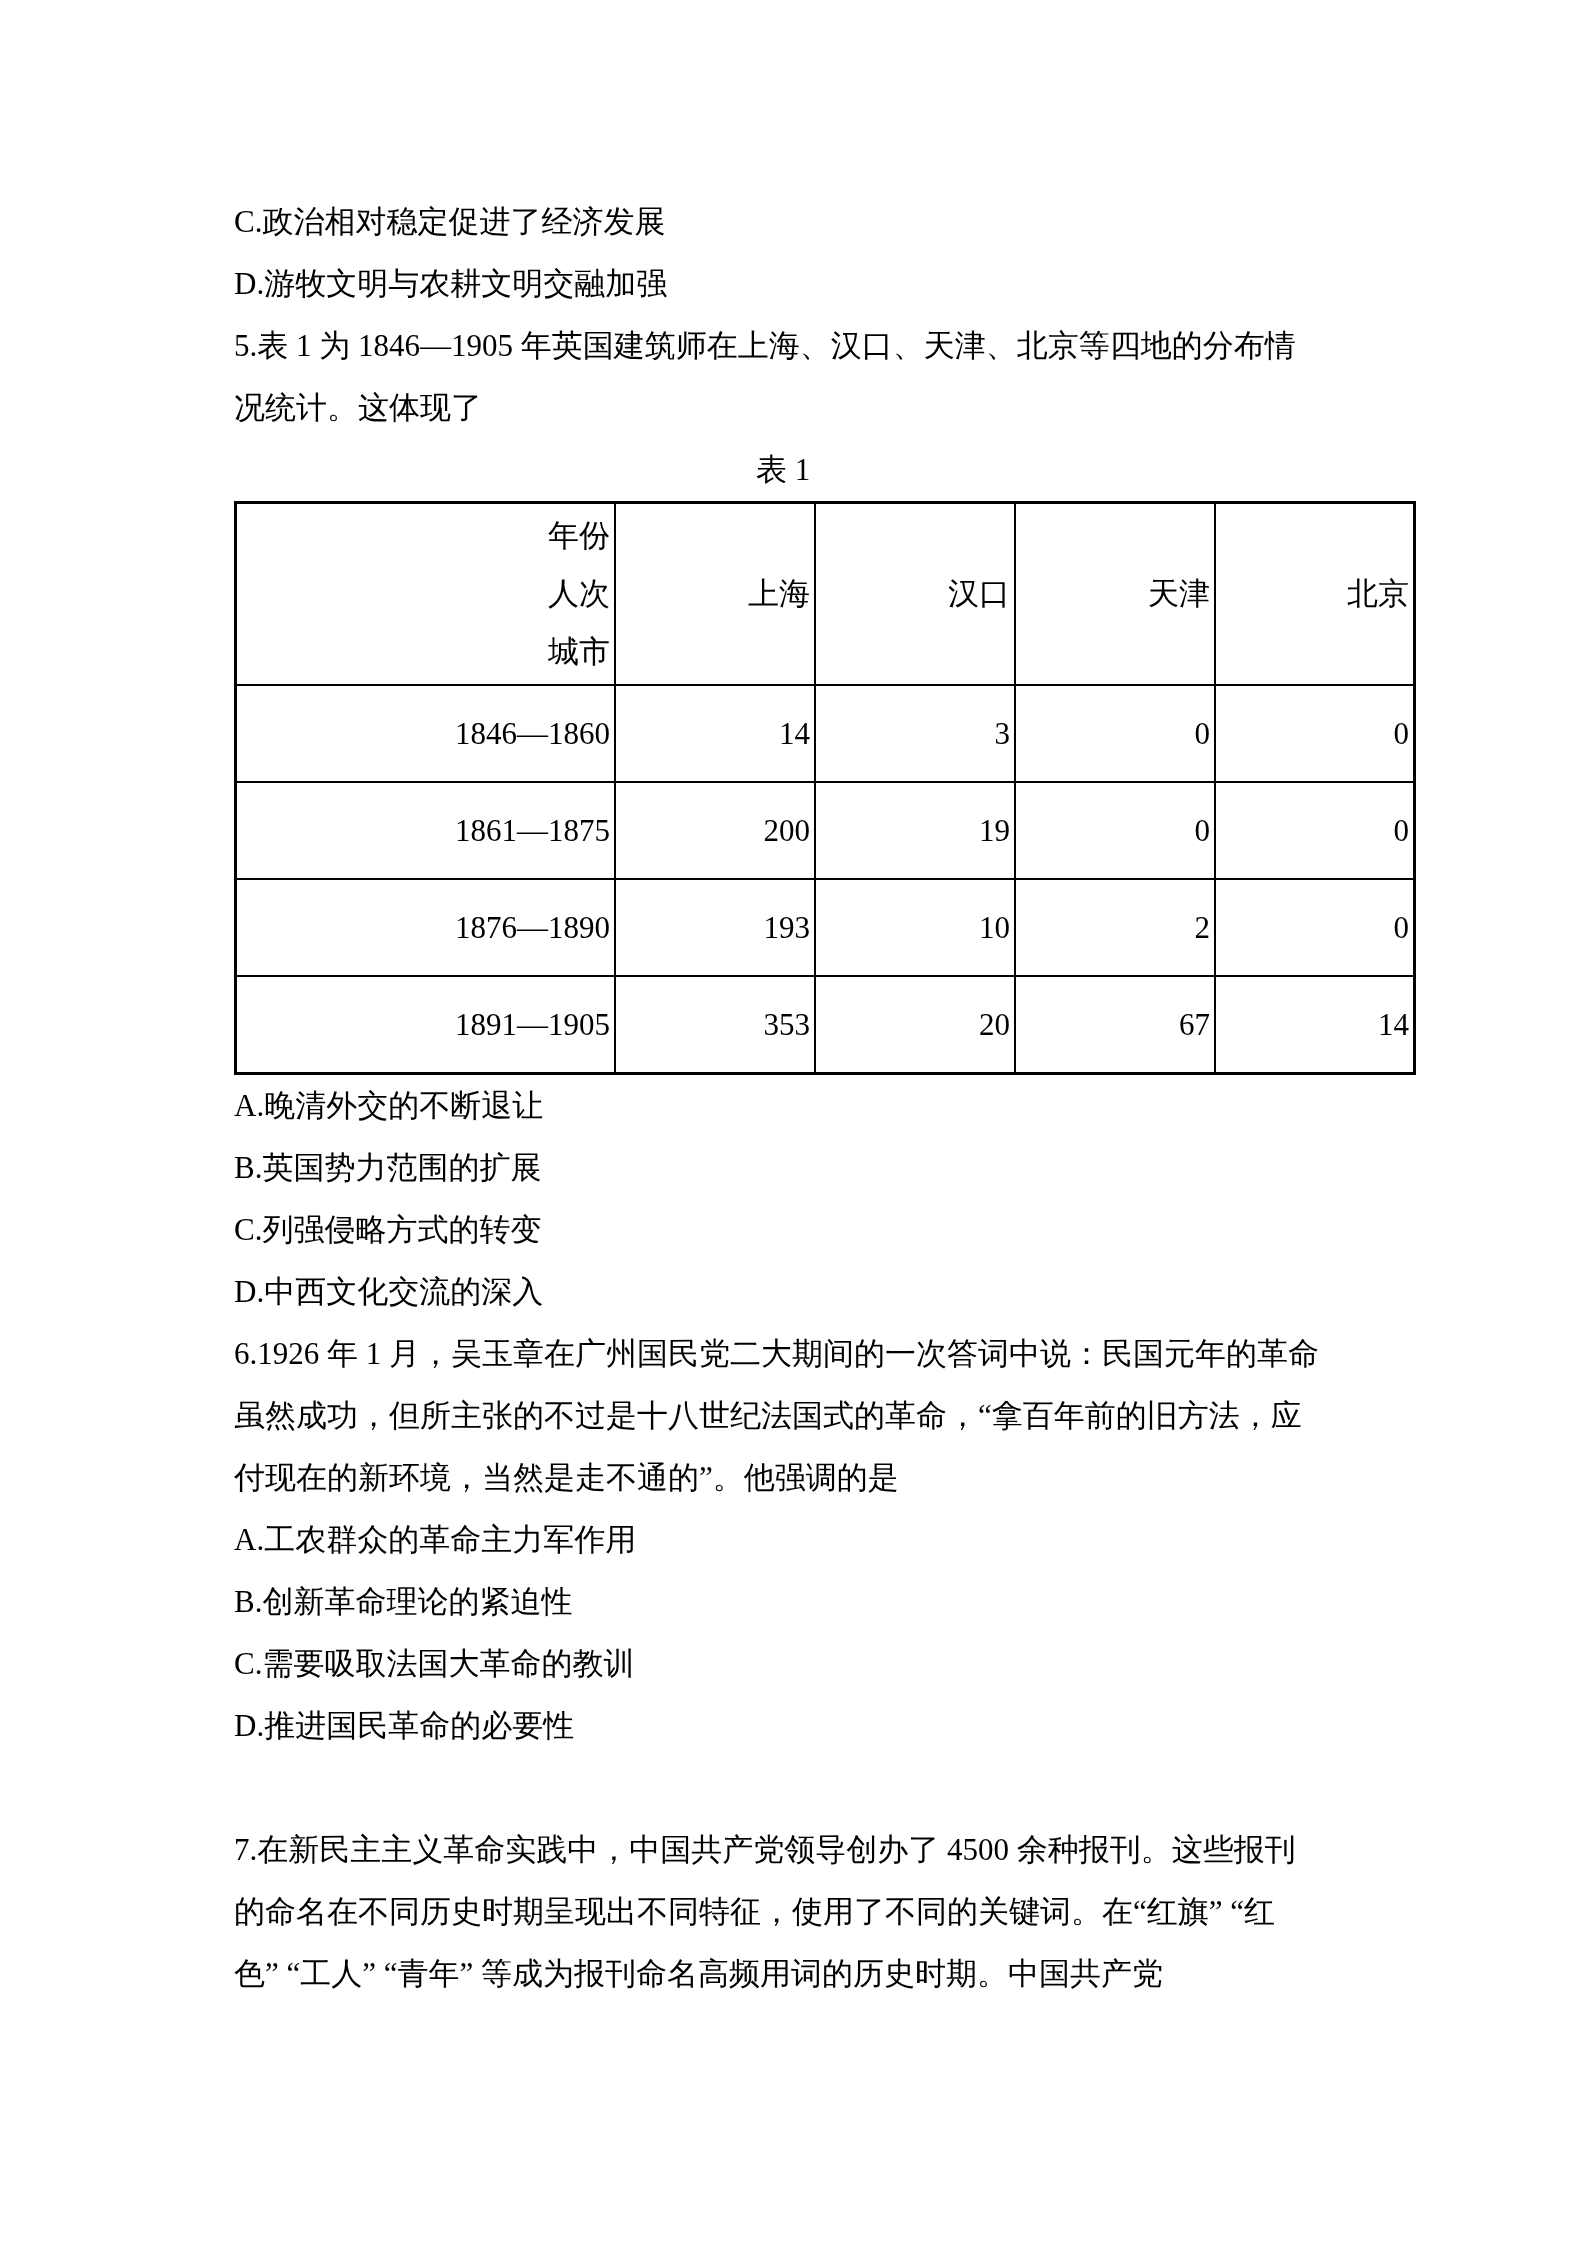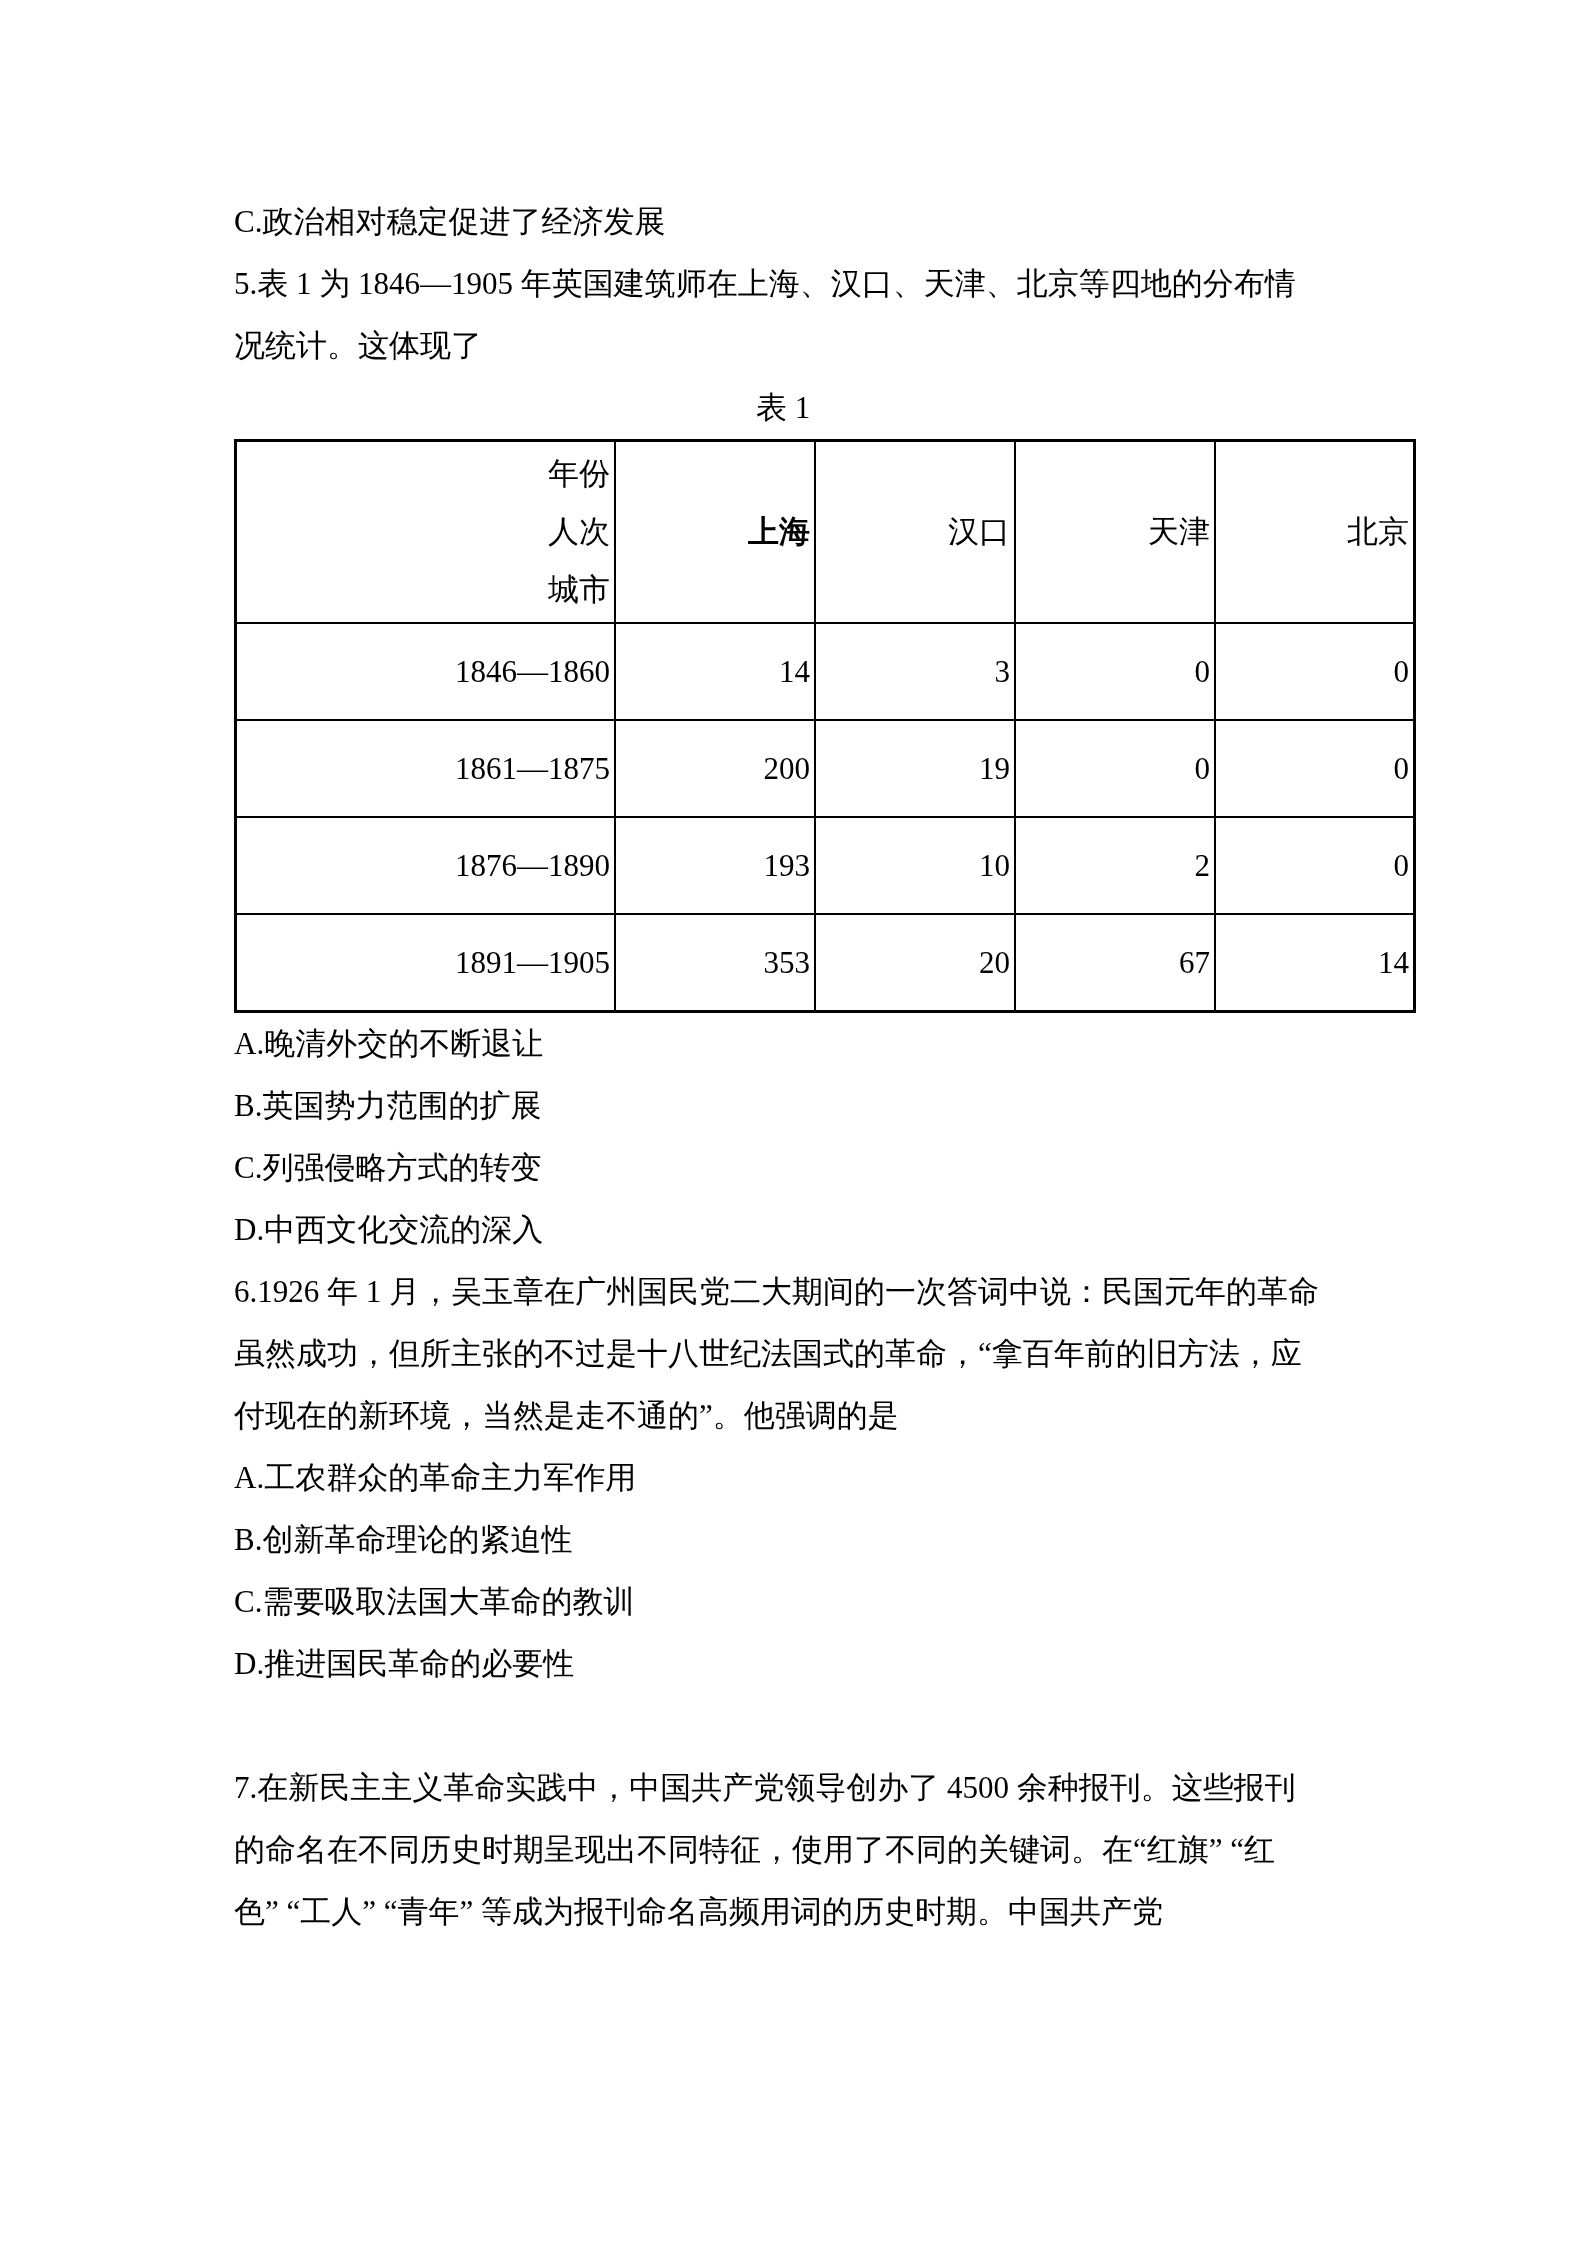--- a/index.html
+++ b/index.html
@@ -40,33 +40,34 @@
     font-size: 31px;
     padding: 0 4px 0 10px;
     vertical-align: middle;
     overflow: hidden;
     text-align: right;
   }
   table.stat-table { border: 3px solid #000; }
   tr.header-row td { height: 180px; }
   tr.data-row td { height: 95px; }
   .col-period { width: 363px; }
-  .col-city1  { width: 184px; font-weight: bold; }
+  .col-city1  { width: 184px; }
   .col-city2  { width: 184px; }
   .col-city3  { width: 184px; border-radius: 31px; }
   .col-city4  { width: 183px; }
   .corner-line { height: 58px; line-height: 58px; }
 </style>
 </head>
 <body>
 
 <div class="page">
   <div class="content">
 
     <div class="line">C.政治相对稳定促进了经济发展</div>
+    <div class="line">D.游牧文明与农耕文明交融加强</div>
 
     <div class="line">5.表 1 为 1846—1905 年英国建筑师在上海、汉口、天津、北京等四地的分布情</div>
     <div class="line">况统计。这体现了</div>
 
     <div class="line caption-line">表 1</div>
 
     <table class="stat-table">
       <tbody>
           <tr class="header-row">
         <td class="col-period">

